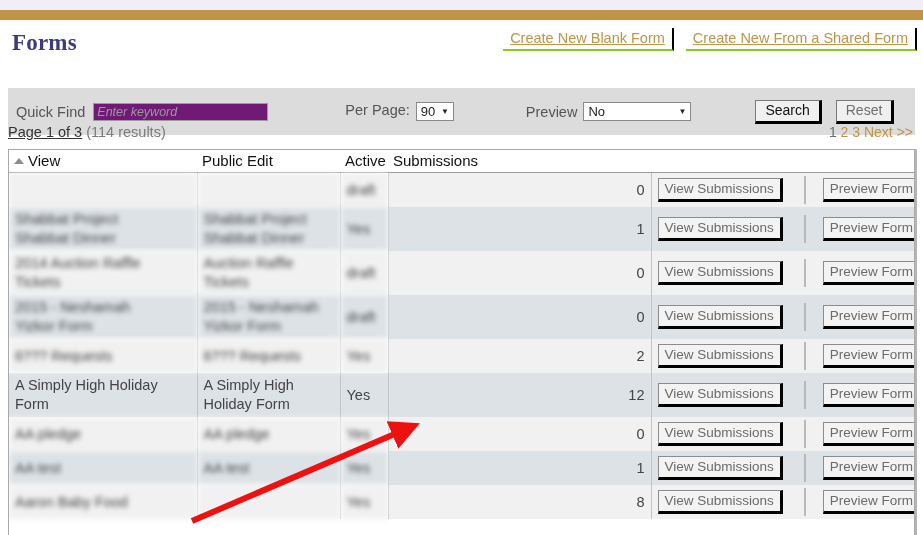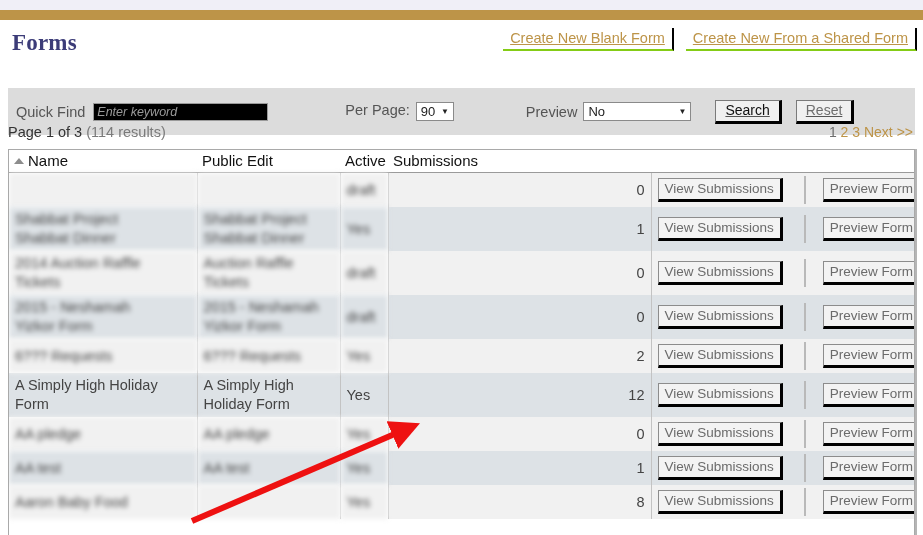--- a/index.html
+++ b/index.html
@@ -63,21 +63,21 @@
     align-items: center;
     padding: 0 8px;
     font-size: 14px;
     color: #555;
   }
   .filter-label { color: #555; font-size: 14.5px; }
   .qf-input {
     margin-left: 8px;
     width: 175px; height: 18px;
     border: 1px solid #9a9a9a;
-    background: #000000;
+    background: #701a75;
     font-size: 12.5px;
     font-style: italic;
     color: #9a9a9a;
     padding: 0 3px;
     font-family: "Liberation Sans", sans-serif;
   }
   .qf-input::placeholder { color: #9a9a9a; font-style: italic; opacity: 1; }
 
   .perpage-wrap { margin-left: 77px; display: flex; align-items: flex-start; }
   .select-box {
@@ -96,21 +96,21 @@
   .select-box .caret {
     position: absolute; right: 4px; top: 50%;
     transform: translateY(-45%);
     font-size: 8px; color: #222; line-height: 1;
   }
   .sel-small { width: 38px; }
   .sel-wide  { width: 108px; }
 
   .archived-wrap { margin-left: 72px; display: flex; align-items: center; }
 
-  .btn-group { margin-left: 24px; display: flex; gap: 14px; text-decoration: underline; }
+  .btn-group { margin-left: 64px; display: flex; gap: 14px; }
   .push-btn {
     background: #f0f0f0;
     border: 1px solid #7a7a7a;
     border-right: 3px solid #000;
     border-bottom: 3px solid #000;
     padding: 1px 9px 2px 9px;
     font-size: 14px;
     color: #111;
     cursor: pointer;
     font-family: "Liberation Sans", sans-serif;
@@ -119,21 +119,21 @@
   .push-btn.muted { color: #6e6e6e; }
 
   
   .page-line {
     position: absolute;
     left: 8px; top: 124px;
     width: 907px; height: 22px;
     font-size: 14.5px;
     color: #333;
   }
-  .page-line .pg-main { color: #333; }
+  .page-line .pg-main { color: #333; text-decoration: underline; }
   .page-line .pg-count { color: #7a7a7a; }
   .pager {
     position: absolute; right: 2px; top: 0;
     font-size: 14px;
   }
   .pager .cur { color: #6e6e6e; }
   .pager a { color: #bd9448; text-decoration: none; cursor: pointer; }
 
   
   .table-wrap {
@@ -286,21 +286,21 @@
       <a>3</a>
       <a>Next &gt;&gt;</a>
     </span>
   </div>
 
   <div class="table-wrap">
     <table class="forms">
       <thead>
         <tr>
           <th class="c-name">
-            <span class="sort-arrow"></span><span>Name</span>
+            <span class="sort-arrow"></span><span>View</span>
           </th>
           <th class="c-pub">Public Edit</th>
           <th class="c-act">Active</th>
           <th class="c-sub" colspan="2">Submissions</th>
         </tr>
       </thead>
       <tbody id="tbody">
           <tr class="alt-a">
             <td class="cell-name blurred"></td>
             <td class="cell-pub blurred"></td>

